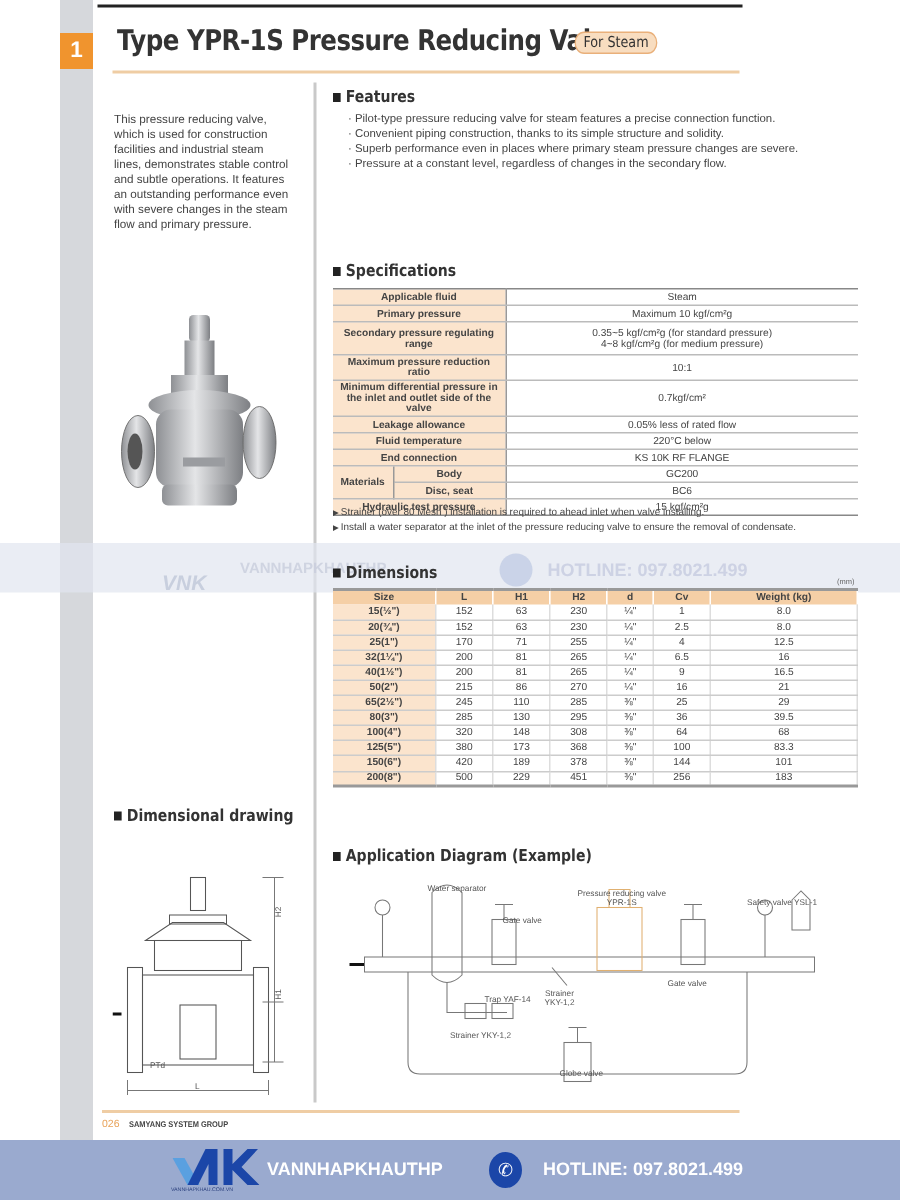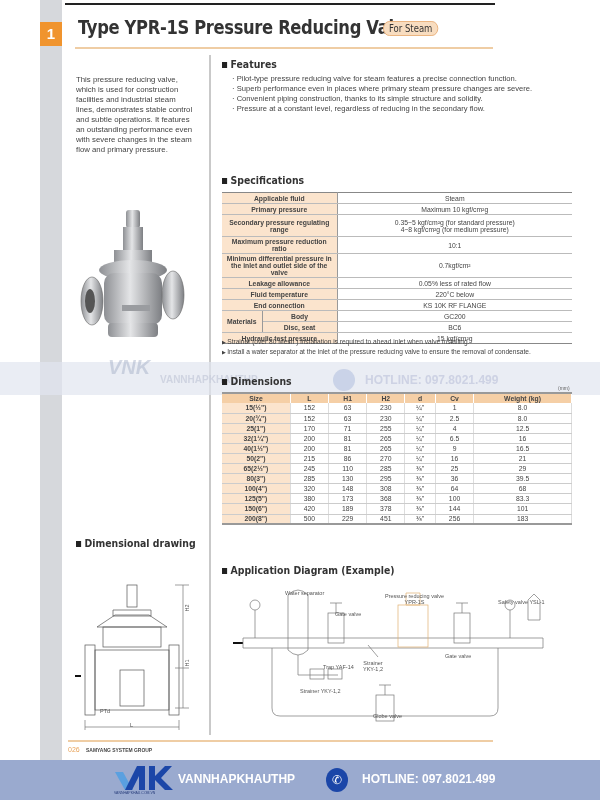--- a/index.html
+++ b/index.html
@@ -21,21 +21,21 @@
   .features li::before { content: "· "; }
   table { border-collapse: collapse; }
   .spec { position: absolute; left: 222px; top: 192px; width: 350px; font-size: 6.8px; color: #444; }
   .spec td { border-bottom: 1px solid #bbb; text-align: center; padding: 1px 2px; height: 11px; }
   .spec td.lbl { background: #fbe4cd; font-weight: bold; width: 115px; border-right: 1px solid #999; }
   .spec tr:first-child td { border-top: 1px solid #888; }
   .spec tr:last-child td { border-bottom: 1px solid #888; }
   .notes { position: absolute; left: 222px; top: 337px; font-size: 6.6px; line-height: 9px; color: #444; list-style: none; }
   .notes li::before { content: "▶ "; font-size: 5px; }
   .watermark { position: absolute; left: 0; top: 362px; width: 600px; height: 33px; background: rgba(225,230,240,0.7); }
-  .wm-logo { position: absolute; left: 108px; top: 356px; font-size: 20px; font-weight: bold; color: rgba(160,170,195,0.45); font-style: italic; }
+  .wm-logo { position: absolute; left: 108px; top: 380px; font-size: 14px; font-weight: bold; color: rgba(160,170,195,0.45); font-style: italic; }
   .wm-text { position: absolute; left: 160px; top: 374px; font-size: 10px; font-weight: bold; color: rgba(200,205,220,0.8); }
   .wm-phone { position: absolute; left: 333px; top: 369px; width: 22px; height: 22px; border-radius: 50%; background: rgba(170,185,220,0.5); }
   .wm-hotline { position: absolute; left: 365px; top: 373px; font-size: 12px; font-weight: bold; color: rgba(200,205,225,0.85); }
   .unit { position: absolute; left: 558px; top: 385px; font-size: 5px; color: #666; }
   .dim { position: absolute; left: 222px; top: 392px; width: 350px; font-size: 6.8px; color: #444; }
   .dim th { background: #f5cfa6; font-weight: bold; height: 10px; border-top: 2px solid #999; border-right: 1px solid #fff; padding: 0 2px; }
   .dim td { text-align: center; height: 10.1px; border-bottom: 1px solid #ccc; border-right: 1px solid #ddd; padding: 0 2px; }
   .dim td.size { background: #fbe4cd; font-weight: bold; }
   .dim tr:last-child td { border-bottom: 2px solid #999; }
   .drawing { position: absolute; left: 75px; top: 565px; width: 120px; height: 165px; }
@@ -82,23 +82,23 @@
     <ellipse cx="14" cy="96" rx="11" ry="24" fill="url(#metal)" stroke="#666" stroke-width="0.6"></ellipse>
     <ellipse cx="12" cy="96" rx="5" ry="12" fill="#555"></ellipse>
     <ellipse cx="95" cy="90" rx="11" ry="24" fill="url(#metal)" stroke="#666" stroke-width="0.6"></ellipse>
     <rect x="30" y="118" width="50" height="14" rx="4" fill="url(#metal)"></rect>
     <rect x="44" y="100" width="28" height="6" fill="#9a9ca0"></rect>
   </svg>
 
   <div class="section-h" style="left:222px; top:58px;"><span class="sq"></span><span>Features</span></div>
   <ul class="features">
     <li>Pilot-type pressure reducing valve for steam features a precise connection function.</li>
+    <li>Convenient piping construction, thanks to its simple structure and solidity.</li>
     <li>Superb performance even in places where primary steam pressure changes are severe.</li>
-    <li>Convenient piping construction, thanks to its simple structure and solidity.</li>
-    <li>Pressure at a constant level, regardless of reducing in the secondary flow.</li>
+    <li>Pressure at a constant level, regardless of changes in the secondary flow.</li>
   </ul>
 
   <div class="section-h" style="left:222px; top:174px;"><span class="sq"></span><span>Specifications</span></div>
   <table class="spec">
     <tbody>
         <tr>
           <td class="lbl" colspan="2">Applicable fluid</td>
           <td>Steam</td>
         </tr>
     <tr>

